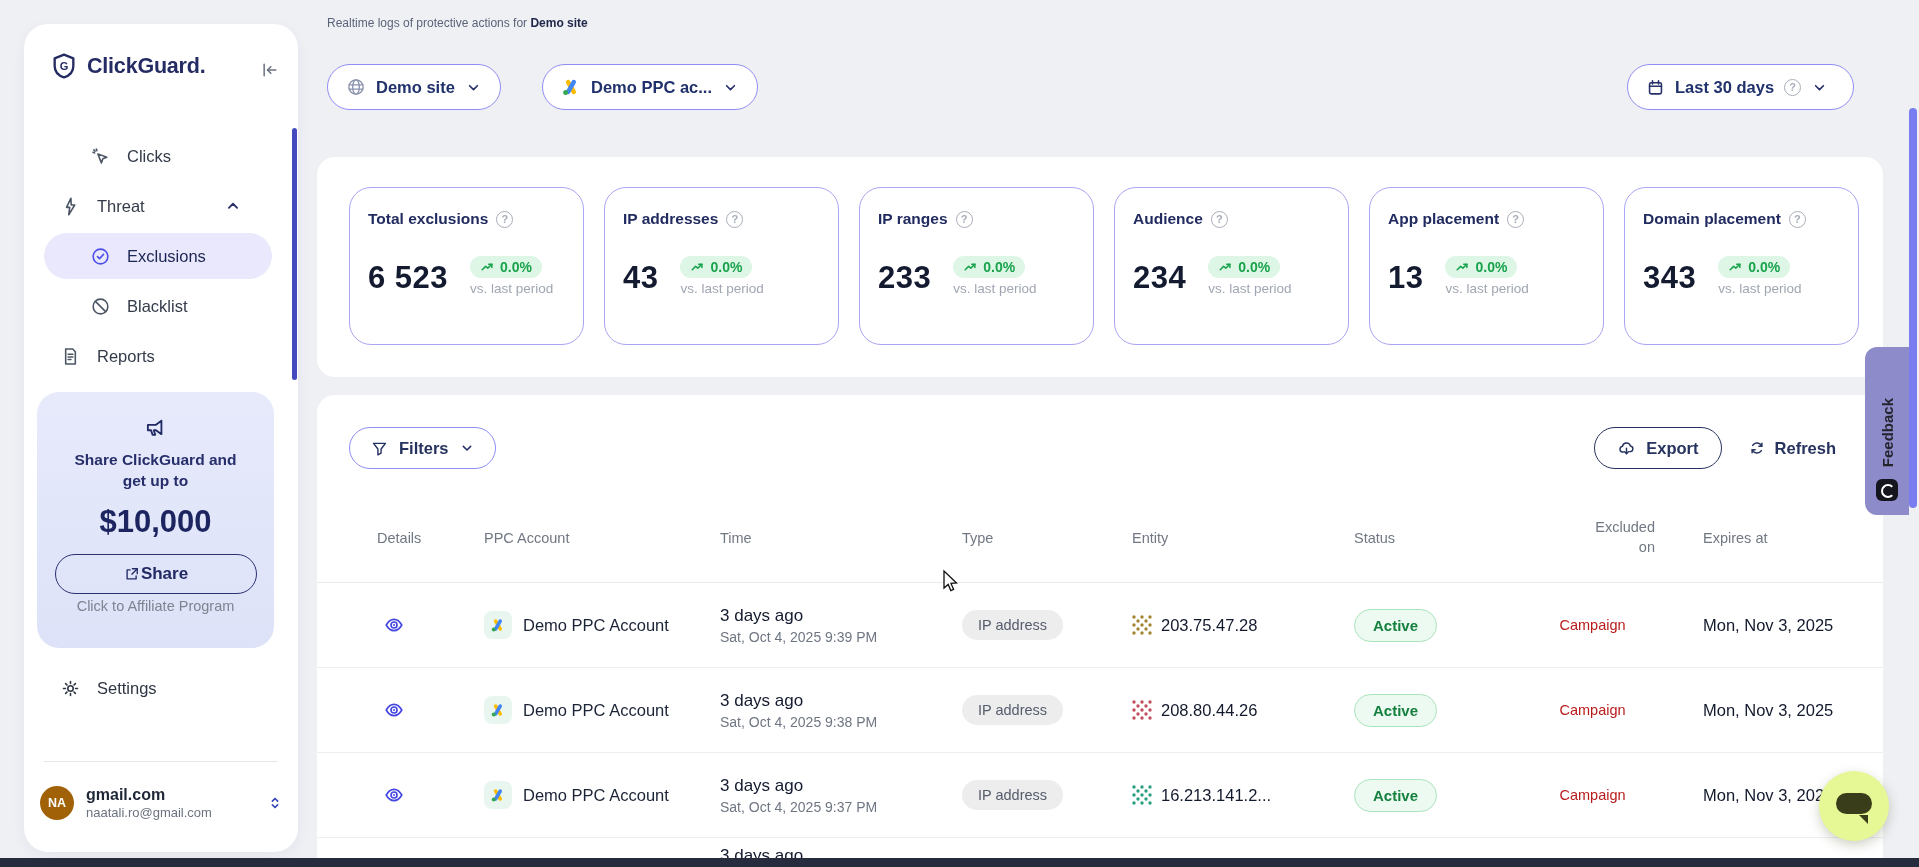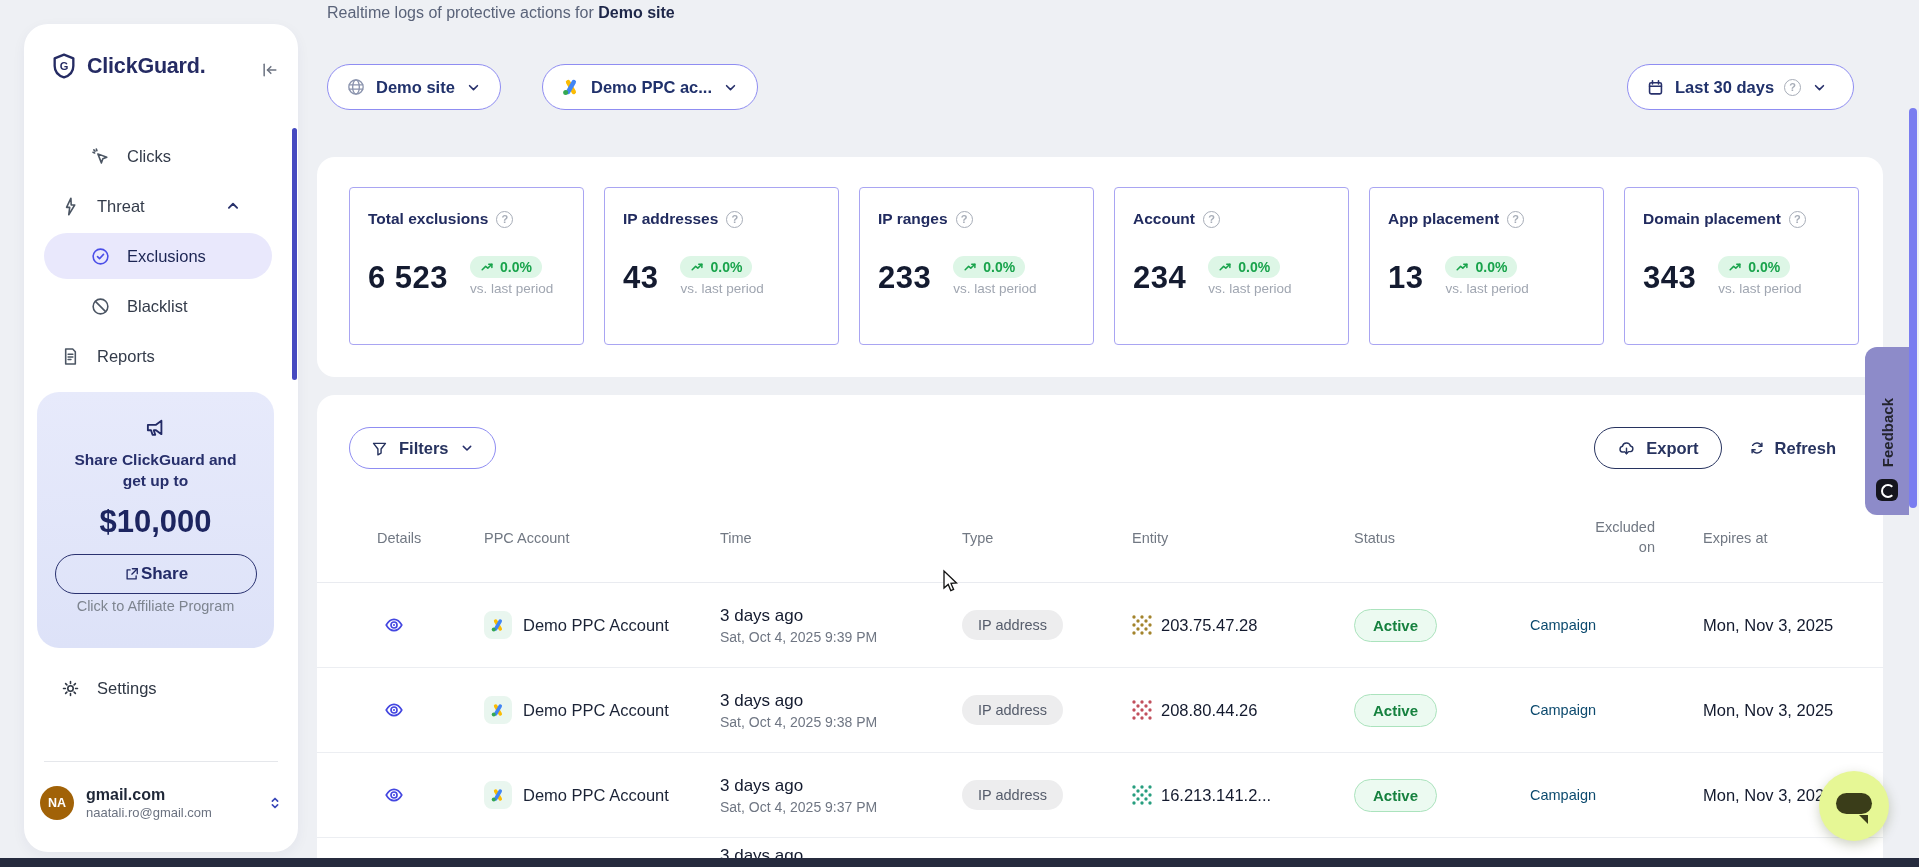--- a/index.html
+++ b/index.html
@@ -32,34 +32,34 @@
   .affiliate { margin-top:4px; color:#7d848f; font-size:14.5px; }
   .settings-row { position:absolute; left:36px; top:654px; display:flex; align-items:center; gap:16px; font-size:16.5px; color:#2f3744; cursor:pointer; }
   .side-divider { position:absolute; left:20px; right:20px; top:737px; border-top:1px solid #e5e7eb; }
   .user-row { position:absolute; left:16px; right:14px; top:762px; display:flex; align-items:center; gap:12px; cursor:pointer; }
   .avatar { width:34px; height:34px; border-radius:50%; background:#a16207; color:#fff; font-size:12.5px; font-weight:700; display:flex; align-items:center; justify-content:center; }
   .user-name { font-size:16px; font-weight:700; color:#1f2737; }
   .user-email { font-size:13px; color:#6b7280; margin-top:1px; }
   .user-caret { margin-left:auto; color:#3947b8; }
 
   
-  .subtitle { position:absolute; left:327px; top:4px; font-size:16px; color:#5a6379; }
+  .subtitle { position:absolute; left:327px; top:16px; font-size:12px; color:#5a6379; }
   .subtitle b { color:#1e2749; font-weight:700; }
   .pill { position:absolute; top:64px; height:46px; background:#fff; border:1.3px solid #8f8df2; border-radius:26px; display:flex; align-items:center; gap:10px; padding:0 18px; color:#20316b; font-weight:600; font-size:16.5px; cursor:pointer; }
   .pill-site { left:327px; }
   .pill-ppc { left:542px; }
   .pill-date { left:1627px; width:227px; }
   .chev { color:#27306b; }
   .help-circle { width:17px; height:17px; border:1.4px solid #a7adb8; border-radius:50%; color:#a7adb8; font-size:11px; font-weight:700; display:inline-flex; align-items:center; justify-content:center; flex:none; }
 
   
   .card { position:absolute; background:#fff; border-radius:18px; }
   .card-stats { left:317px; top:157px; width:1566px; height:220px; }
   .stat-grid { display:flex; gap:20px; padding:30px 0 0 32px; }
-  .stat { width:235px; height:158px; border:1.5px solid #a9a5f2; border-radius:4px; padding:22px 18px 0; }
+  .stat { width:235px; height:158px; border:1.5px solid #a9a5f2; border-radius:22px; padding:22px 18px 0; }
   .stat-label-row { display:flex; align-items:center; gap:8px; color:#212b5f; font-size:15.5px; font-weight:600; white-space:nowrap; }
   .stat-bottom { display:flex; align-items:flex-end; gap:22px; margin-top:28px; }
   .stat-value { font-size:31px; font-weight:700; color:#141b30; letter-spacing:.5px; }
   .stat-right { display:flex; flex-direction:column; gap:3px; }
   .badge-up { display:inline-flex; align-items:center; gap:5px; background:#ddf6e6; color:#18a34b; font-size:14px; font-weight:700; border-radius:13px; padding:3px 10px; width:max-content; }
   .stat-sub { color:#a0a6b1; font-size:13.5px; }
 
   
   .card-table { left:317px; top:395px; width:1566px; height:472px; border-radius:18px 18px 0 0; overflow:hidden; }
   .toolbar { display:flex; align-items:center; padding:32px 47px 0 32px; }
@@ -75,21 +75,21 @@
   .trow { height:85px; border-bottom:1px solid #eceef2; }
   .eye-cell { color:#4346e0; padding-left:6px; }
   .ppc-cell { display:flex; align-items:center; gap:11px; font-size:16.5px; font-weight:500; color:#1b2336; }
   .ppc-iconbox { width:28px; height:28px; border-radius:8px; background:#e9f6ef; display:flex; align-items:center; justify-content:center; flex:none; }
   .time-rel { font-size:17px; font-weight:500; color:#131a2e; }
   .time-full { font-size:14px; color:#6f7683; margin-top:3px; }
   .type-pill { display:inline-block; background:#ededee; border-radius:18px; padding:7px 16px; font-size:14.5px; color:#555c6b; }
   .entity-cell { display:flex; align-items:center; gap:9px; font-size:16.5px; font-weight:500; color:#131a2e; }
   .identicon { width:20px; height:20px; flex:none; }
   .status-pill { display:inline-block; border:1px solid #abe3bd; background:#ecfaf1; color:#16813f; border-radius:20px; padding:7px 18px; font-size:15px; font-weight:700; }
-  .excluded-cell { text-align:left; font-size:14.5px; color:#0c4a6e; }
+  .excluded-cell { text-align:center; font-size:14.5px; color:#b91c1c; }
   .expires-cell { font-size:16.5px; color:#131a2e; }
   .row-partial .time-cell { align-self:start; padding-top:8px; }
 
   
   .feedback-tab { position:absolute; right:10px; top:347px; width:44px; height:168px; background:#8d8bc9; border-radius:12px 0 0 12px; display:flex; flex-direction:column; align-items:center; justify-content:flex-end; padding-bottom:14px; cursor:pointer; }
   .feedback-label { writing-mode:vertical-rl; transform:rotate(180deg); color:#23242e; font-size:15px; font-weight:600; margin-bottom:12px; }
   .feedback-logo { width:22px; height:22px; border-radius:6px; background:#15151d; position:relative; }
   .feedback-logo::after { content:""; position:absolute; left:5px; top:5px; width:10px; height:10px; border:2px solid #fff; border-radius:50%; border-right-color:transparent; }
   .scroll-track { position:absolute; right:0; top:0; width:12px; height:867px; background:#eef0f4; }
   .scroll-thumb { position:absolute; right:2px; top:108px; width:8px; height:400px; background:#7a7df0; border-radius:4px; }
@@ -325,21 +325,21 @@
                 <path d="M14 6.8 h5 v5"></path>
               </svg>
               <span>0.0%</span>
             </span>
           <span class="stat-sub">vs. last period</span>
         </span>
       </div>
     </div>
     <div class="stat">
       <div class="stat-label-row">
-          <span>Account</span>
+          <span>Audience</span>
           <span class="help-circle">?</span>
         </div>
       <div class="stat-bottom">
         <span class="stat-value">234</span>
         <span class="stat-right">
           <span class="badge-up">
               <svg class="ico" width="15" height="15" viewBox="0 0 24 24" style="stroke-width:2.4">
                 <path d="M3.5 15.5 L9 10.2 L12.5 13 L19 6.8"></path>
                 <path d="M14 6.8 h5 v5"></path>
               </svg>

